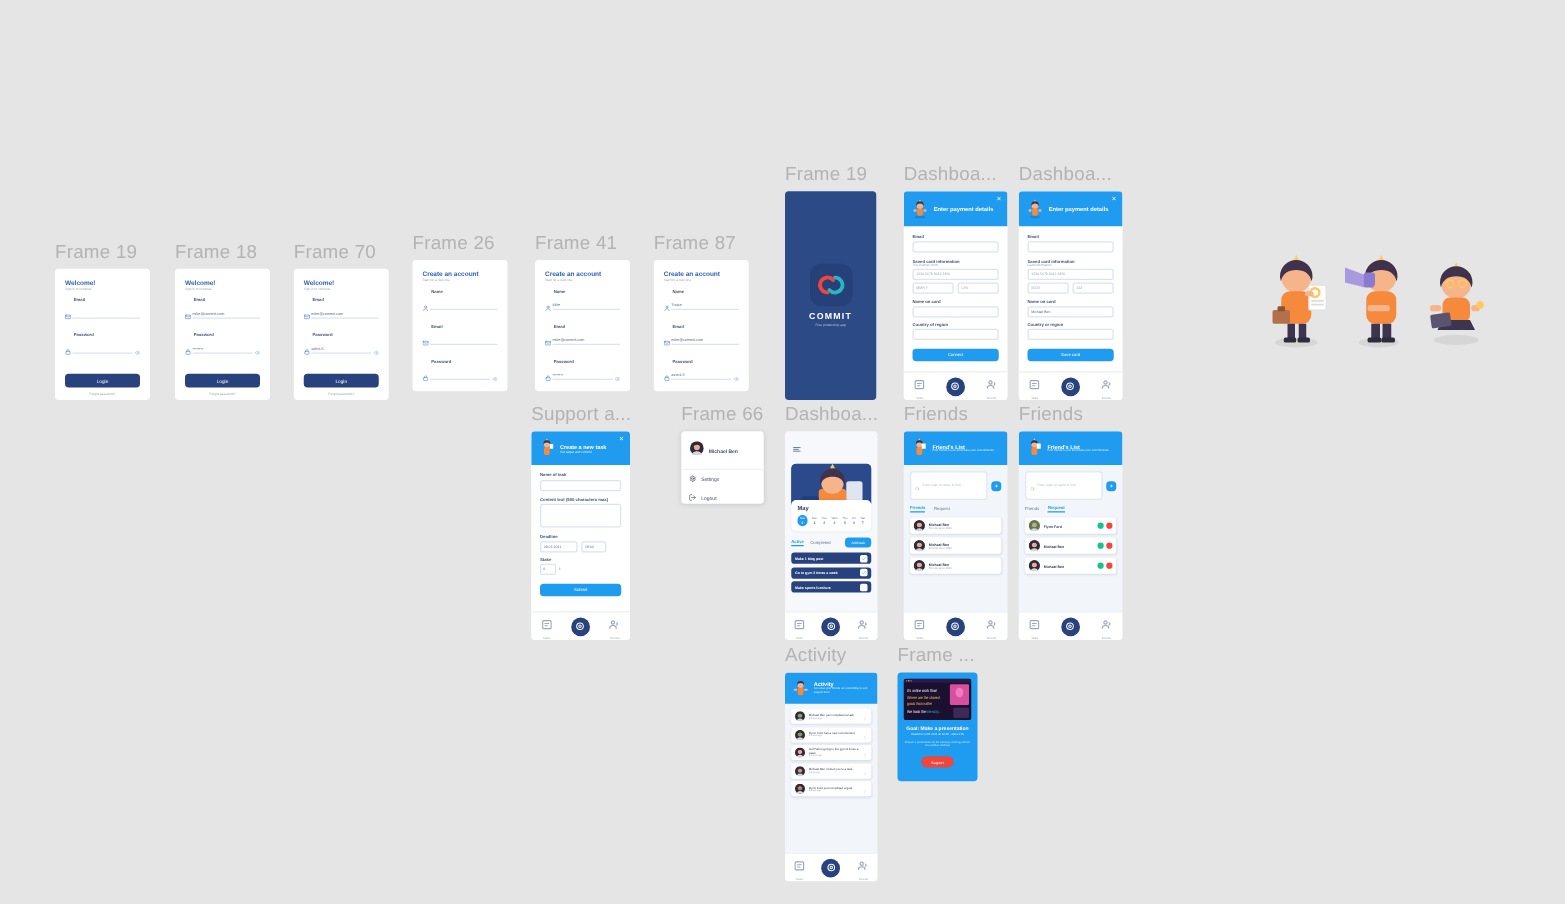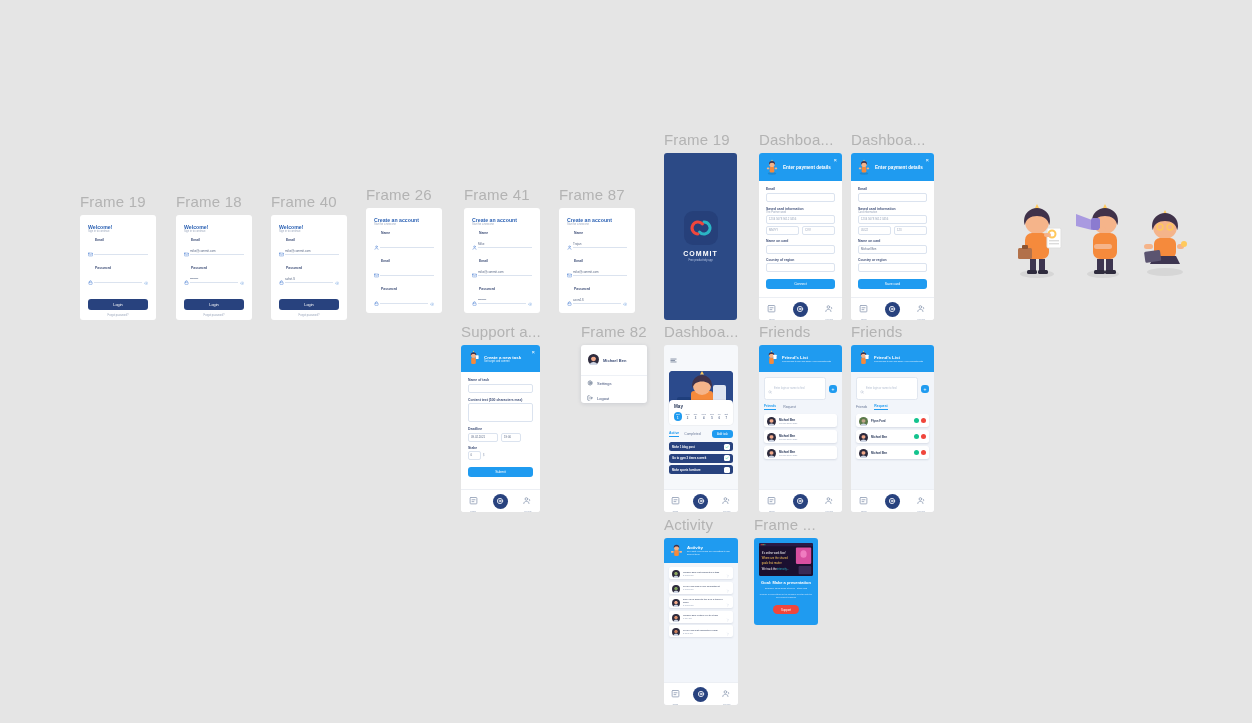--- a/index.html
+++ b/index.html
@@ -4,21 +4,21 @@
 <style>
   html,body{margin:0;padding:0;}
   body{
     width:1252px;height:723px;
     background:#e5e5e5;
     font-family:"Liberation Sans", sans-serif;
     overflow:hidden;
     position:relative;
   }
   .canvas{position:absolute;inset:0;}
-  .frame{position:absolute;margin-left:36px;}
+  .frame{position:absolute;}
   .frame-label{
     position:absolute;top:-22px;left:0;
     font-size:15px;color:#b3b3b3;
     white-space:nowrap;letter-spacing:.2px;
   }
   .frame-body{
     position:absolute;top:0;left:0;width:100%;height:100%;
     background:#fff;border-radius:3px;overflow:hidden;
   }
   
@@ -140,21 +140,21 @@
                 <circle cx="12" cy="12" r="3"></circle>
               </svg></span>
       </div>
     </div>
     <div class="btn-navy" style="font-size:3.8px;padding:3.5px 0;margin-top:10px">Login</div>
     <div class="xmini t-dim" style="text-align:center;margin-top:4px">Forgot password?</div>
 
   </div>
     </div>
     <div class="frame" style="left: 235px; top: 215px; width: 76px; height: 105px;">
-      <div class="frame-label">Frame 40</div>
+      <div class="frame-label">Frame 70</div>
       <div class="frame-body" style="padding:9px 8px;box-sizing:border-box">
     <div class="ttl" style="font-size:5.2px">Welcome!</div>
     <div class="xmini t-dim">Sign in to continue</div>
 
     <div style="margin-top:5px">
       <div class="lbl" style="margin-left:7px">Email</div>
       <div class="row" style="margin-top:1px">
         <span style="width:6px"><svg width="5" height="5" viewBox="0 0 24 24" fill="none" stroke="#5b8ad6" stroke-width="2.4" stroke-linecap="round" stroke-linejoin="round">
                 <rect x="2" y="5" width="20" height="14" rx="2"></rect>
                 <path d="M2 7l10 6 10-6"></path>
@@ -509,21 +509,21 @@
                 <circle cx="9" cy="8" r="3.5"></circle>
                 <path d="M2 20c0-3.5 3-5.5 7-5.5s7 2 7 5.5"></path>
                 <path d="M17 8.5a3 3 0 010 5"></path>
               </svg></span>
               <span class="navlbl">Friends</span>
             </div>
         </div>
   </div>
     </div>
     <div class="frame" style="left: 545px; top: 345px; width: 66px; height: 58px;">
-      <div class="frame-label">Frame 82</div>
+      <div class="frame-label">Frame 66</div>
       <div class="frame-body" style="box-shadow:0 1px 4px rgba(20,40,80,.13)">
     <div class="row" style="padding:6px 7px;gap:4px;border-bottom:1px solid #eef1f6">
       <span><svg width="11" height="11" viewBox="0 0 40 40">
   <circle cx="20" cy="20" r="20" fill="#2e2b3d"></circle>
   <circle cx="20" cy="17" r="9" fill="#f1a98a"></circle>
   <path d="M20 3a11 11 0 00-11 11c0 2 1 3 1 3 1-5 5-7 10-7s9 2 10 7c0 0 1-1 1-3A11 11 0 0020 3z" fill="#2e2b3d"></path>
   <path d="M6 40c1.5-8 7-11 14-11s12.5 3 14 11z" fill="#cfd6e4"></path>
 </svg></span>
       <span style="font-size:4px;color:#42527a;font-weight:bold">Michael Ben</span>
     </div>

